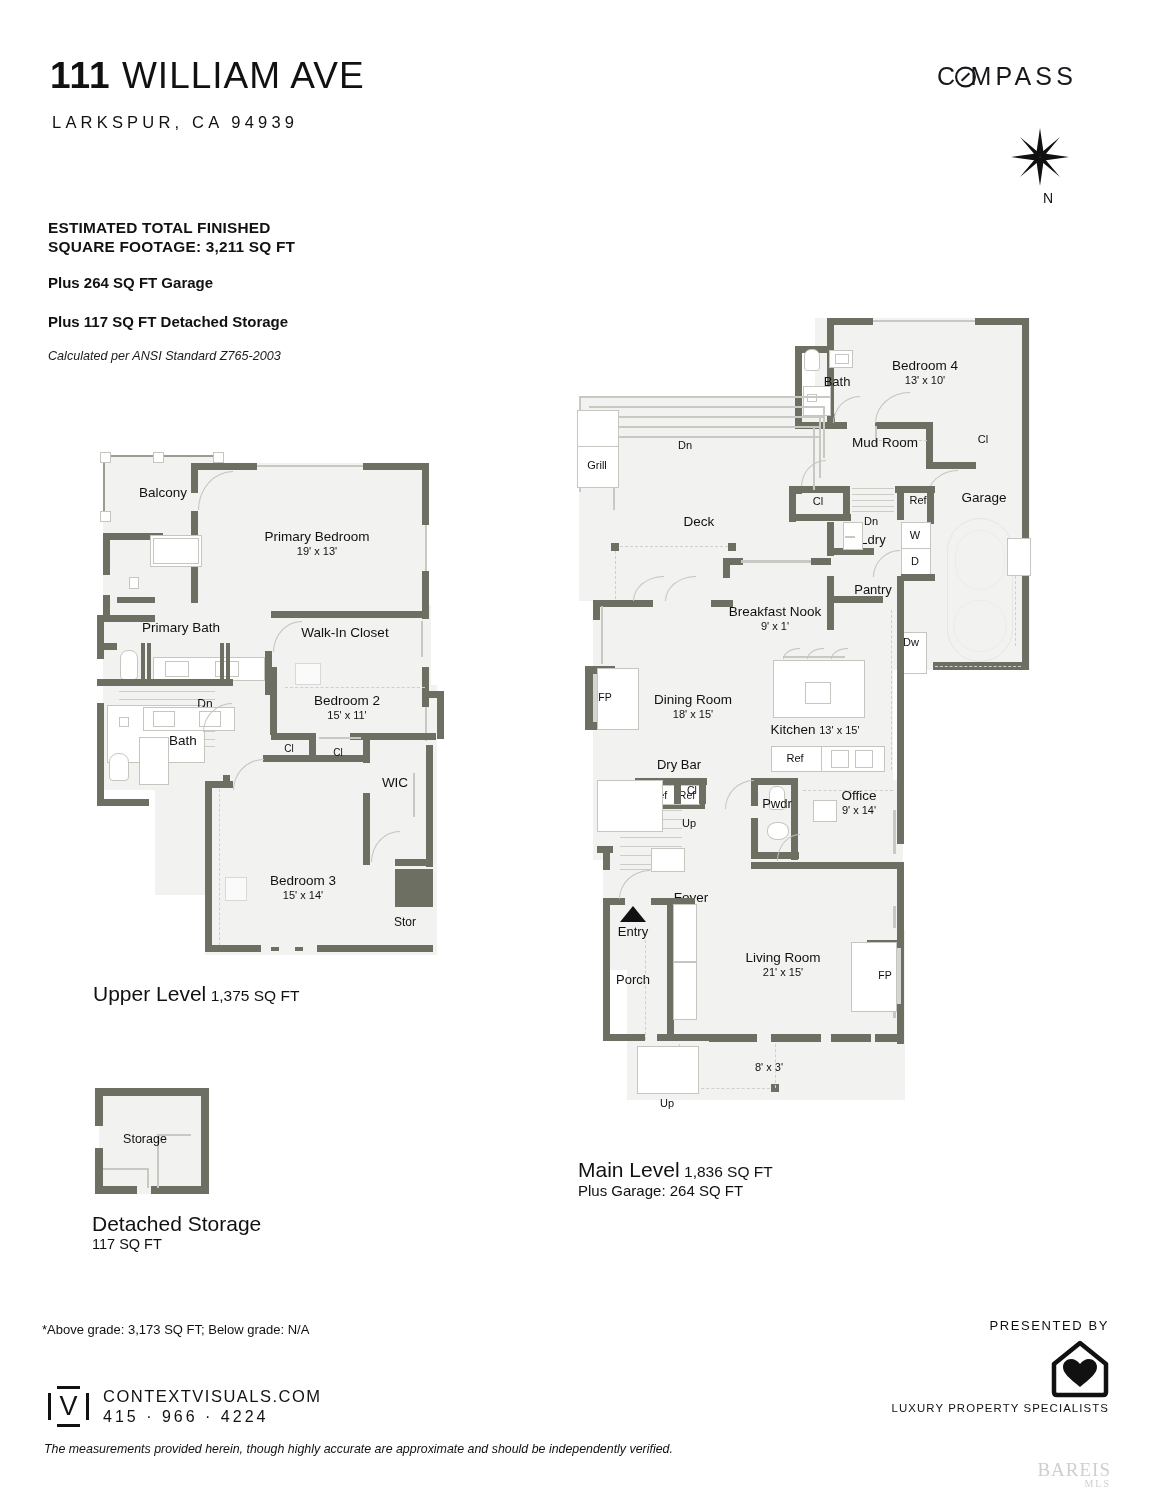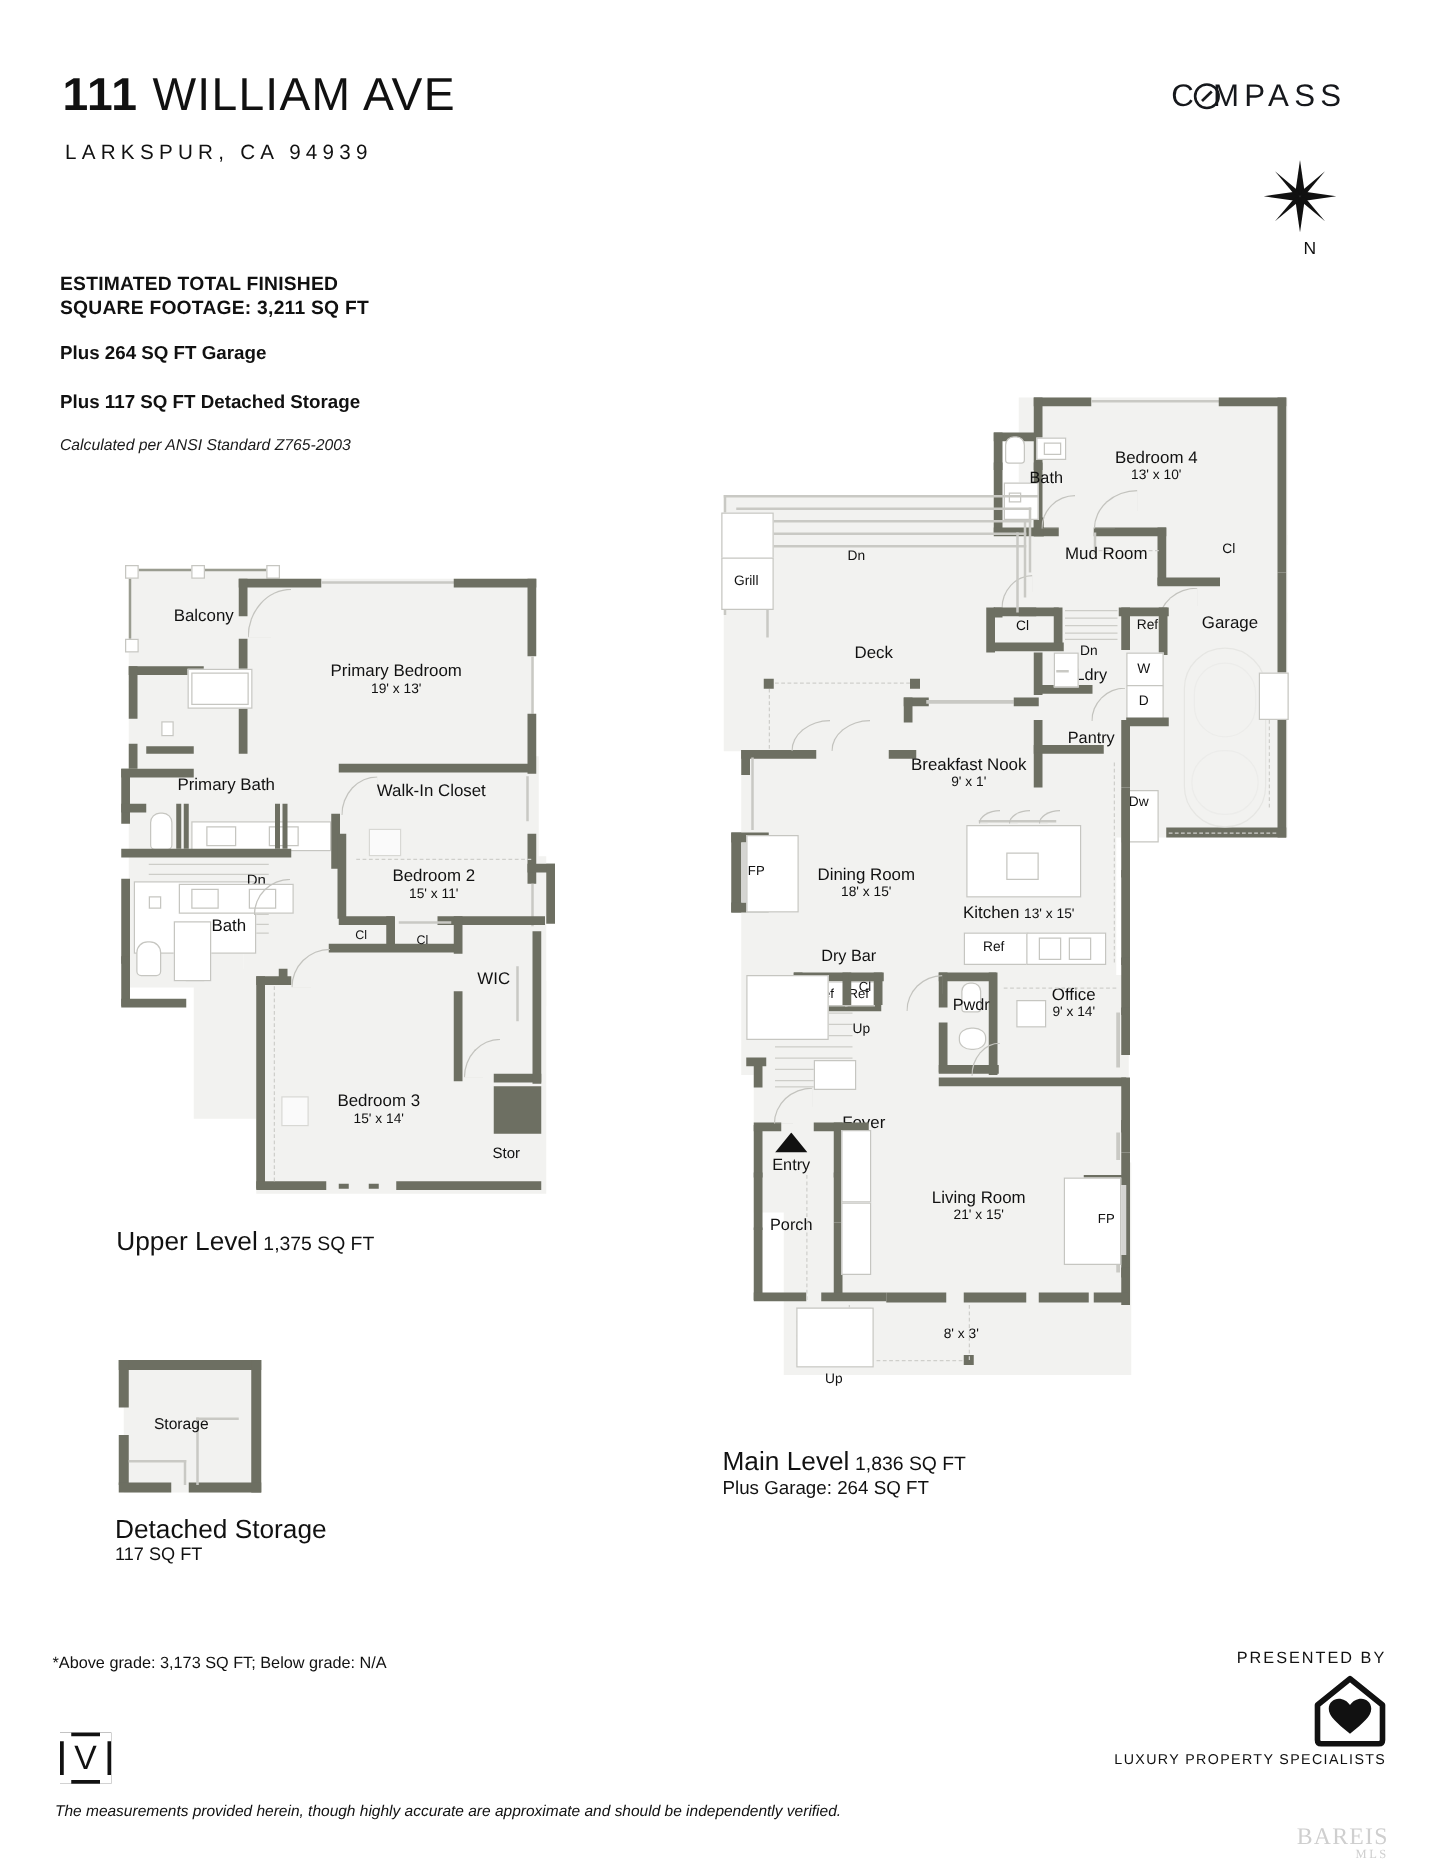--- a/index.html
+++ b/index.html
@@ -575,20 +575,24 @@
   <div>*Above grade: 3,173 SQ FT; Below grade: N/A</div>
 </div>
 
 <div class="abs" id="cv">
   <div id="cv-mark">
     <span class="nb a"></span>
       <span class="nb b"></span>
       <span class="nb c"></span>
       <span class="nb d"></span>
   </div>
+  <div>
+    <div id="cv-url">CONTEXTVISUALS.COM</div>
+    <div id="cv-tel">415 · 966 · 4224</div>
+  </div>
 </div>
 
 <div class="abs" id="disc">The measurements provided herein, though highly accurate are approximate and should be independently verified.</div>
 
 <div class="abs" id="pres">
   <div id="pres-by">PRESENTED BY</div>
   <div id="mlt">
     <svg width="58" height="58" viewBox="0 0 58 58">
       <path d="M29 3 L55 24 L55 52 Q55 55 52 55 L6 55 Q3 55 3 52 L3 24 Z" fill="none" stroke="#111" stroke-width="4.5" stroke-linejoin="round"></path>
       <path d="M29 47 C18 38 12 33 12 27 C12 22 16 19 20 19 C23.5 19 27 21 29 24

